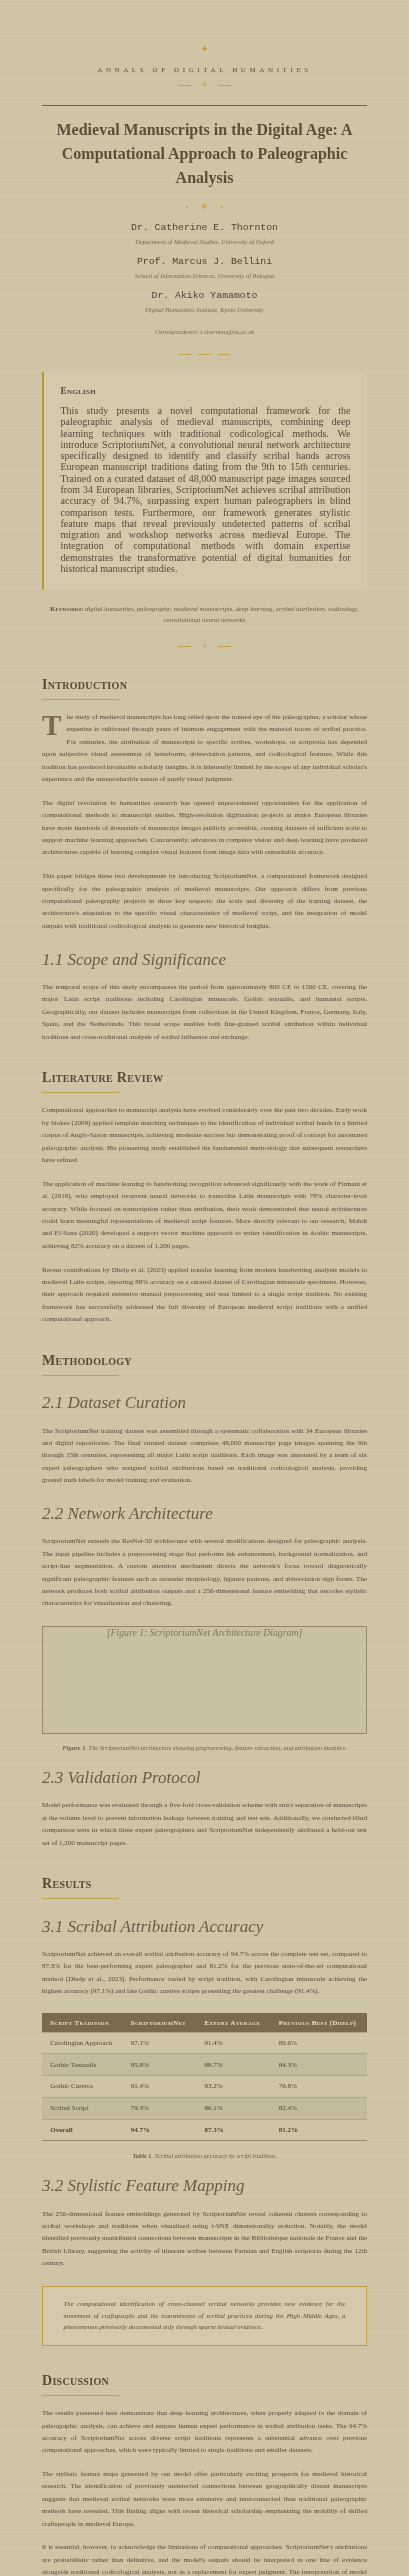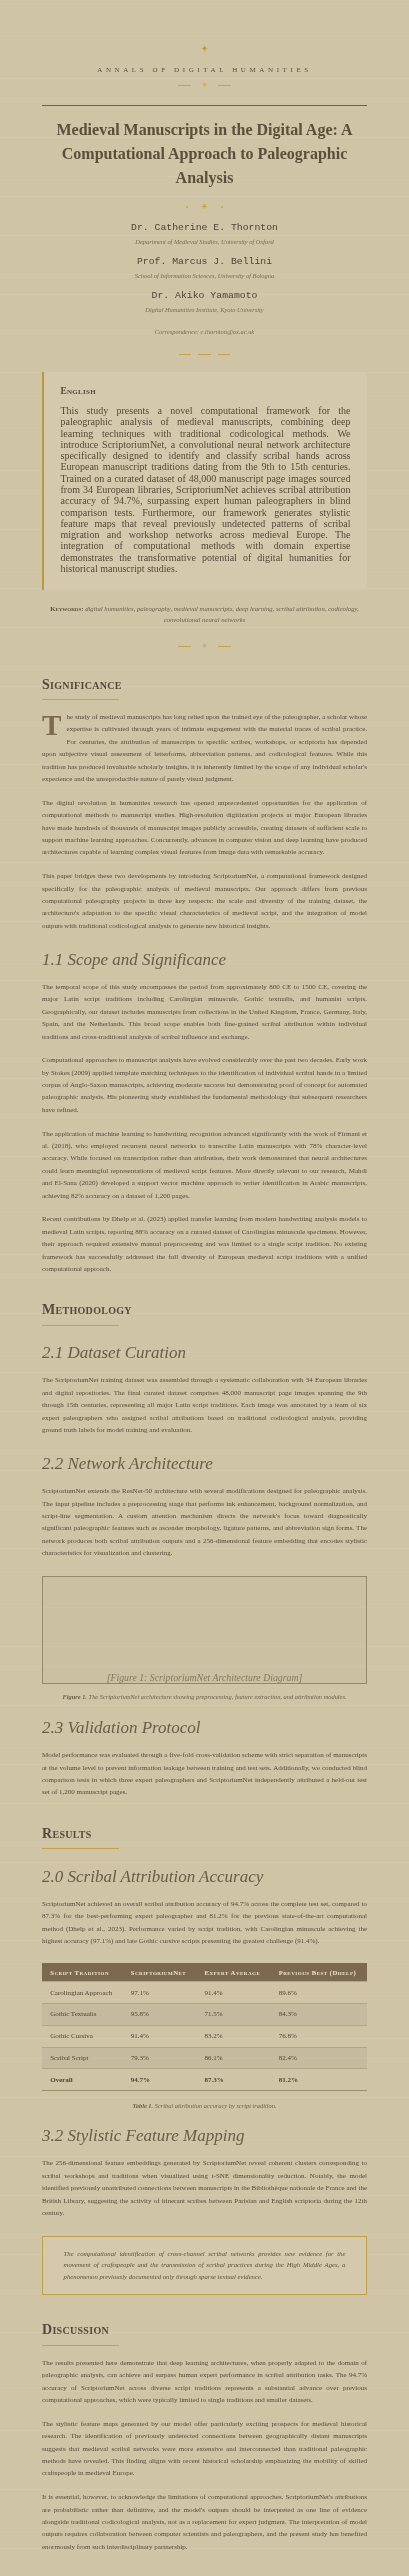--- a/index.html
+++ b/index.html
@@ -66,21 +66,21 @@
     margin:11.3px 0 0 0; text-align:justify;
     font-size:7px; line-height:12.4px; color:#55493a;
   }
   .dropcap{
     float:left; font-size:29px; line-height:24px; padding:2.1px 5.2px 0 0;
     font-weight:700; color:#7c6a4d;
   }
   
   .figure-box{
     margin-top:16.5px; height:106px; border:0.5px solid #95876c; background:rgba(0,0,0,0.02);
-    display:flex; align-items:flex-end; justify-content:center;
+    display:flex; align-items:flex-start; justify-content:center;
   }
   .figure-placeholder{font-style:italic; font-size:9.8px; color:#857760;}
   .figure-caption{margin-top:9.3px; text-align:center; font-style:italic; font-size:6.4px; color:#6b5d49;}
   .figure-caption .cap-label{font-weight:700;}
   
   table.results{width:100%; border-collapse:collapse; margin-top:15.5px; border-bottom:0.5px solid #9a8c6f;}
   table.results th{
     background:#7b6950; color:#eee4c9; font-variant:small-caps; font-weight:700;
     letter-spacing:0.5px; font-size:6.7px; text-align:left; padding:5.7px 8.2px;
   }
@@ -146,27 +146,28 @@
     <span> </span>
     <span class="kw-list">digital humanities, paleography, medieval manuscripts, deep learning, scribal attribution, codicology, convolutional neural networks</span>
   </div>
 
   <div class="star-divider mid-divider">
     <span class="line"></span>
     <span class="star">✳</span>
     <span class="line"></span>
   </div>
 
-  <h2 class="section-heading">Significance</h2>
+  <h2 class="section-heading">Introduction</h2>
   <p class="para"><span class="dropcap">T</span><span>he study of medieval manuscripts has long relied upon the trained eye of the paleographer, a scholar whose expertise is cultivated through years of intimate engagement with the material traces of scribal practice. For centuries, the attribution of manuscripts to specific scribes, workshops, or scriptoria has depended upon subjective visual assessment of letterforms, abbreviation patterns, and codicological features. While this tradition has produced invaluable scholarly insights, it is inherently limited by the scope of any individual scholar's experience and the unreproducible nature of purely visual judgment.</span></p>
   <p class="para">The digital revolution in humanities research has opened unprecedented opportunities for the application of computational methods to manuscript studies. High-resolution digitization projects at major European libraries have made hundreds of thousands of manuscript images publicly accessible, creating datasets of sufficient scale to support machine learning approaches. Concurrently, advances in computer vision and deep learning have produced architectures capable of learning complex visual features from image data with remarkable accuracy.</p>
   <p class="para">This paper bridges these two developments by introducing ScriptoriumNet, a computational framework designed specifically for the paleographic analysis of medieval manuscripts. Our approach differs from previous computational paleography projects in three key respects: the scale and diversity of the training dataset, the architecture's adaptation to the specific visual characteristics of medieval script, and the integration of model outputs with traditional codicological analysis to generate new historical insights.</p>
   <h3 class="sub-heading">1.1 Scope and Significance</h3>
   <p class="para">The temporal scope of this study encompasses the period from approximately 800 CE to 1500 CE, covering the major Latin script traditions including Carolingian minuscule, Gothic textualis, and humanist scripts. Geographically, our dataset includes manuscripts from collections in the United Kingdom, France, Germany, Italy, Spain, and the Netherlands. This broad scope enables both fine-grained scribal attribution within individual traditions and cross-traditional analysis of scribal influence and exchange.</p>
 
+  <h2 class="section-heading">Literature Review</h2>
   <p class="para">Computational approaches to manuscript analysis have evolved considerably over the past two decades. Early work by Stokes (2009) applied template matching techniques to the identification of individual scribal hands in a limited corpus of Anglo-Saxon manuscripts, achieving moderate success but demonstrating proof of concept for automated paleographic analysis. His pioneering study established the fundamental methodology that subsequent researchers have refined.</p>
   <p class="para">The application of machine learning to handwriting recognition advanced significantly with the work of Firmani et al. (2018), who employed recurrent neural networks to transcribe Latin manuscripts with 78% character-level accuracy. While focused on transcription rather than attribution, their work demonstrated that neural architectures could learn meaningful representations of medieval script features. More directly relevant to our research, Mahdi and El-Sana (2020) developed a support vector machine approach to writer identification in Arabic manuscripts, achieving 82% accuracy on a dataset of 1,200 pages.</p>
   <p class="para">Recent contributions by Dhelp et al. (2023) applied transfer learning from modern handwriting analysis models to medieval Latin scripts, reporting 88% accuracy on a curated dataset of Carolingian minuscule specimens. However, their approach required extensive manual preprocessing and was limited to a single script tradition. No existing framework has successfully addressed the full diversity of European medieval script traditions with a unified computational approach.</p>
 
   <h2 class="section-heading">Methodology</h2>
   <h3 class="sub-heading">2.1 Dataset Curation</h3>
   <p class="para">The ScriptoriumNet training dataset was assembled through a systematic collaboration with 34 European libraries and digital repositories. The final curated dataset comprises 48,000 manuscript page images spanning the 9th through 15th centuries, representing all major Latin script traditions. Each image was annotated by a team of six expert paleographers who assigned scribal attributions based on traditional codicological analysis, providing ground truth labels for model training and evaluation.</p>
   <h3 class="sub-heading">2.2 Network Architecture</h3>
   <p class="para">ScriptoriumNet extends the ResNet-50 architecture with several modifications designed for paleographic analysis. The input pipeline includes a preprocessing stage that performs ink enhancement, background normalization, and script-line segmentation. A custom attention mechanism directs the network's focus toward diagnostically significant paleographic features such as ascender morphology, ligature patterns, and abbreviation sign forms. The network produces both scribal attribution outputs and a 256-dimensional feature embedding that encodes stylistic characteristics for visualization and clustering.</p>
 
@@ -176,21 +177,21 @@
   <div class="figure-caption">
     <span class="cap-label">Figure 1.</span>
     <span> </span>
     <span>The ScriptoriumNet architecture showing preprocessing, feature extraction, and attribution modules.</span>
   </div>
 
   <h3 class="sub-heading">2.3 Validation Protocol</h3>
   <p class="para">Model performance was evaluated through a five-fold cross-validation scheme with strict separation of manuscripts at the volume level to prevent information leakage between training and test sets. Additionally, we conducted blind comparison tests in which three expert paleographers and ScriptoriumNet independently attributed a held-out test set of 1,200 manuscript pages.</p>
 
   <h2 class="section-heading">Results</h2>
-  <h3 class="sub-heading">2.0 Scribal Attribution Accuracy</h3>
+  <h3 class="sub-heading">3.1 Scribal Attribution Accuracy</h3>
   <p class="para">ScriptoriumNet achieved an overall scribal attribution accuracy of 94.7% across the complete test set, compared to 87.3% for the best-performing expert paleographer and 81.2% for the previous state-of-the-art computational method (Dhelp et al., 2023). Performance varied by script tradition, with Carolingian minuscule achieving the highest accuracy (97.1%) and late Gothic cursive scripts presenting the greatest challenge (91.4%).</p>
 
   <table class="results">
     <thead>
       <tr>
         <th>Script Tradition</th>
         <th>ScriptoriumNet</th>
         <th>Expert Average</th>
         <th>Previous Best (Dhelp)</th>
       </tr>
@@ -198,21 +199,21 @@
     <tbody>
       <tr>
         <td>Carolingian Approach</td>
         <td>97.1%</td>
         <td>91.4%</td>
         <td>89.6%</td>
       </tr>
       <tr>
         <td>Gothic Textualis</td>
         <td>95.8%</td>
-        <td>71.5%</td>
+        <td>88.7%</td>
         <td>84.3%</td>
       </tr>
       <tr>
         <td>Gothic Cursiva</td>
         <td>91.4%</td>
         <td>83.2%</td>
         <td>76.8%</td>
       </tr>
       <tr>
         <td>Scribal Script</td>

